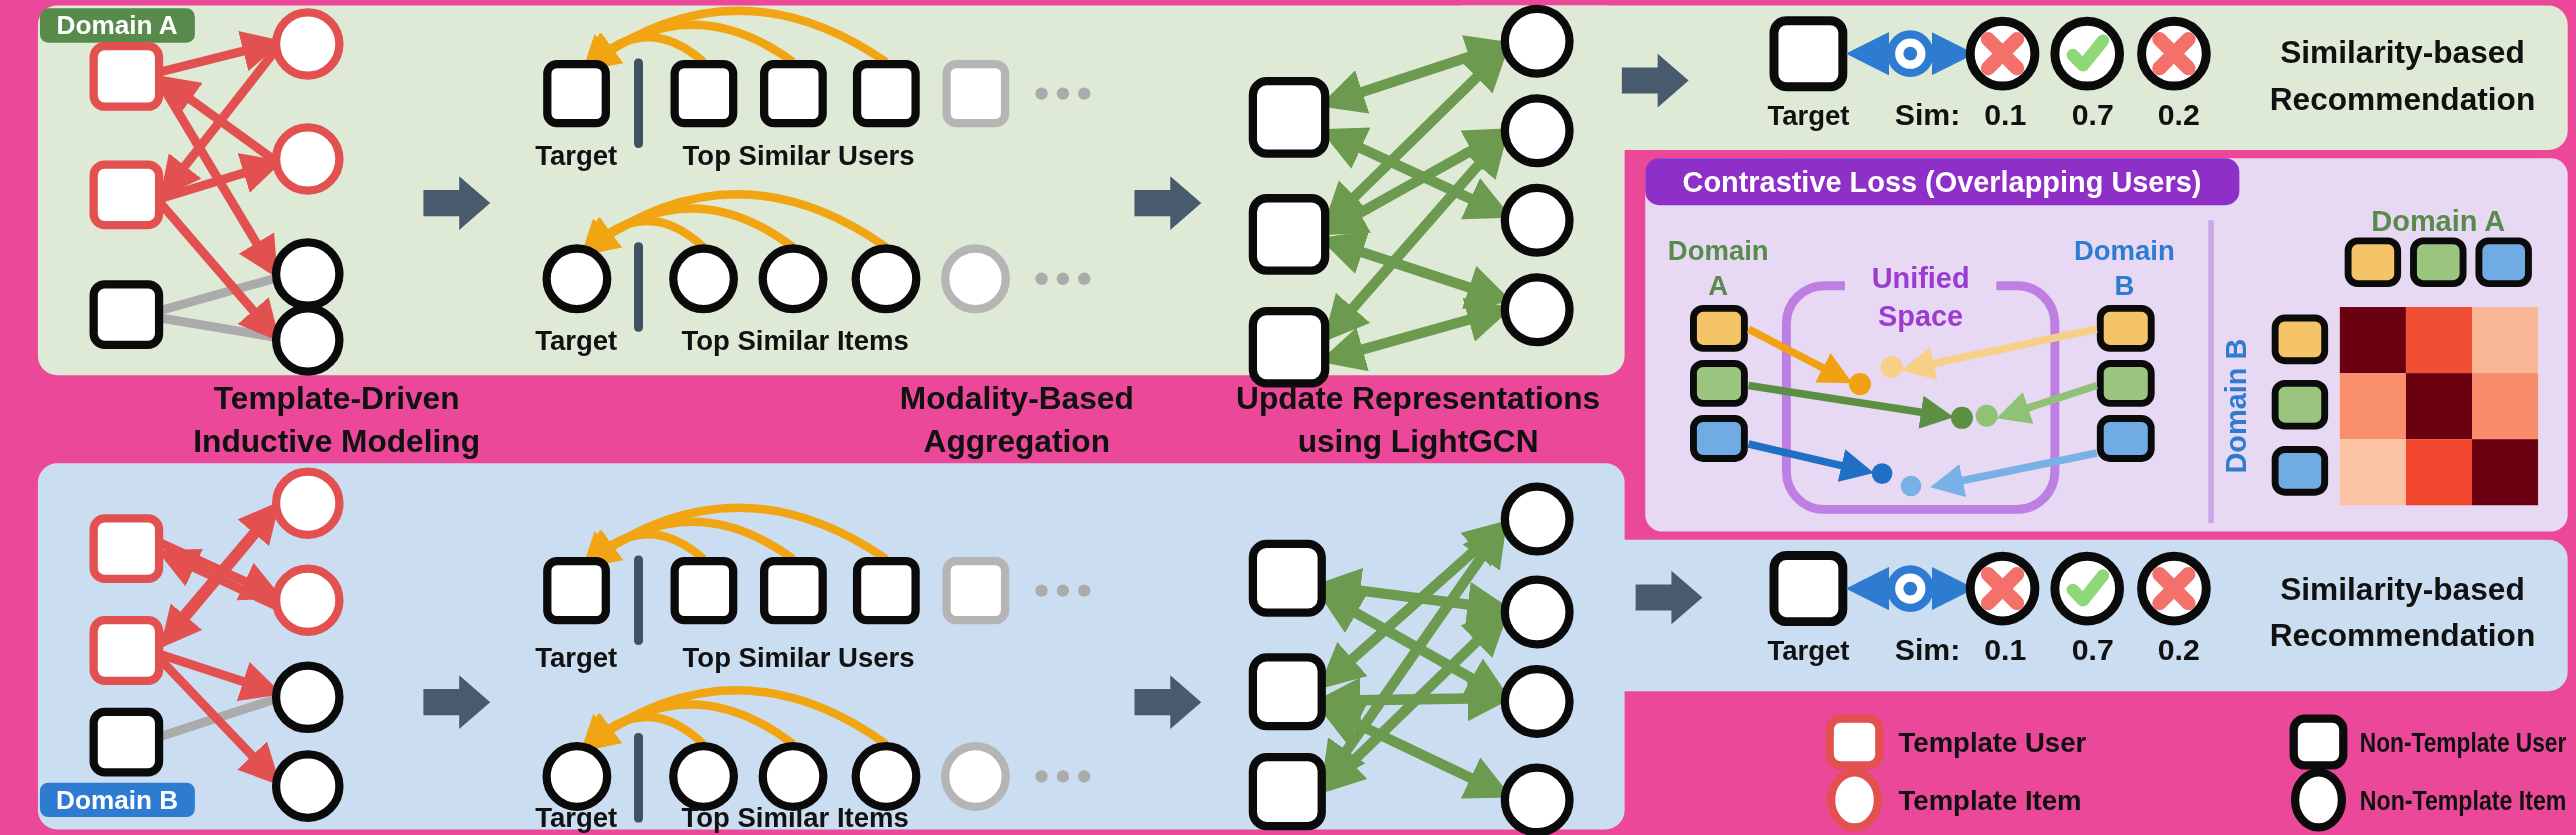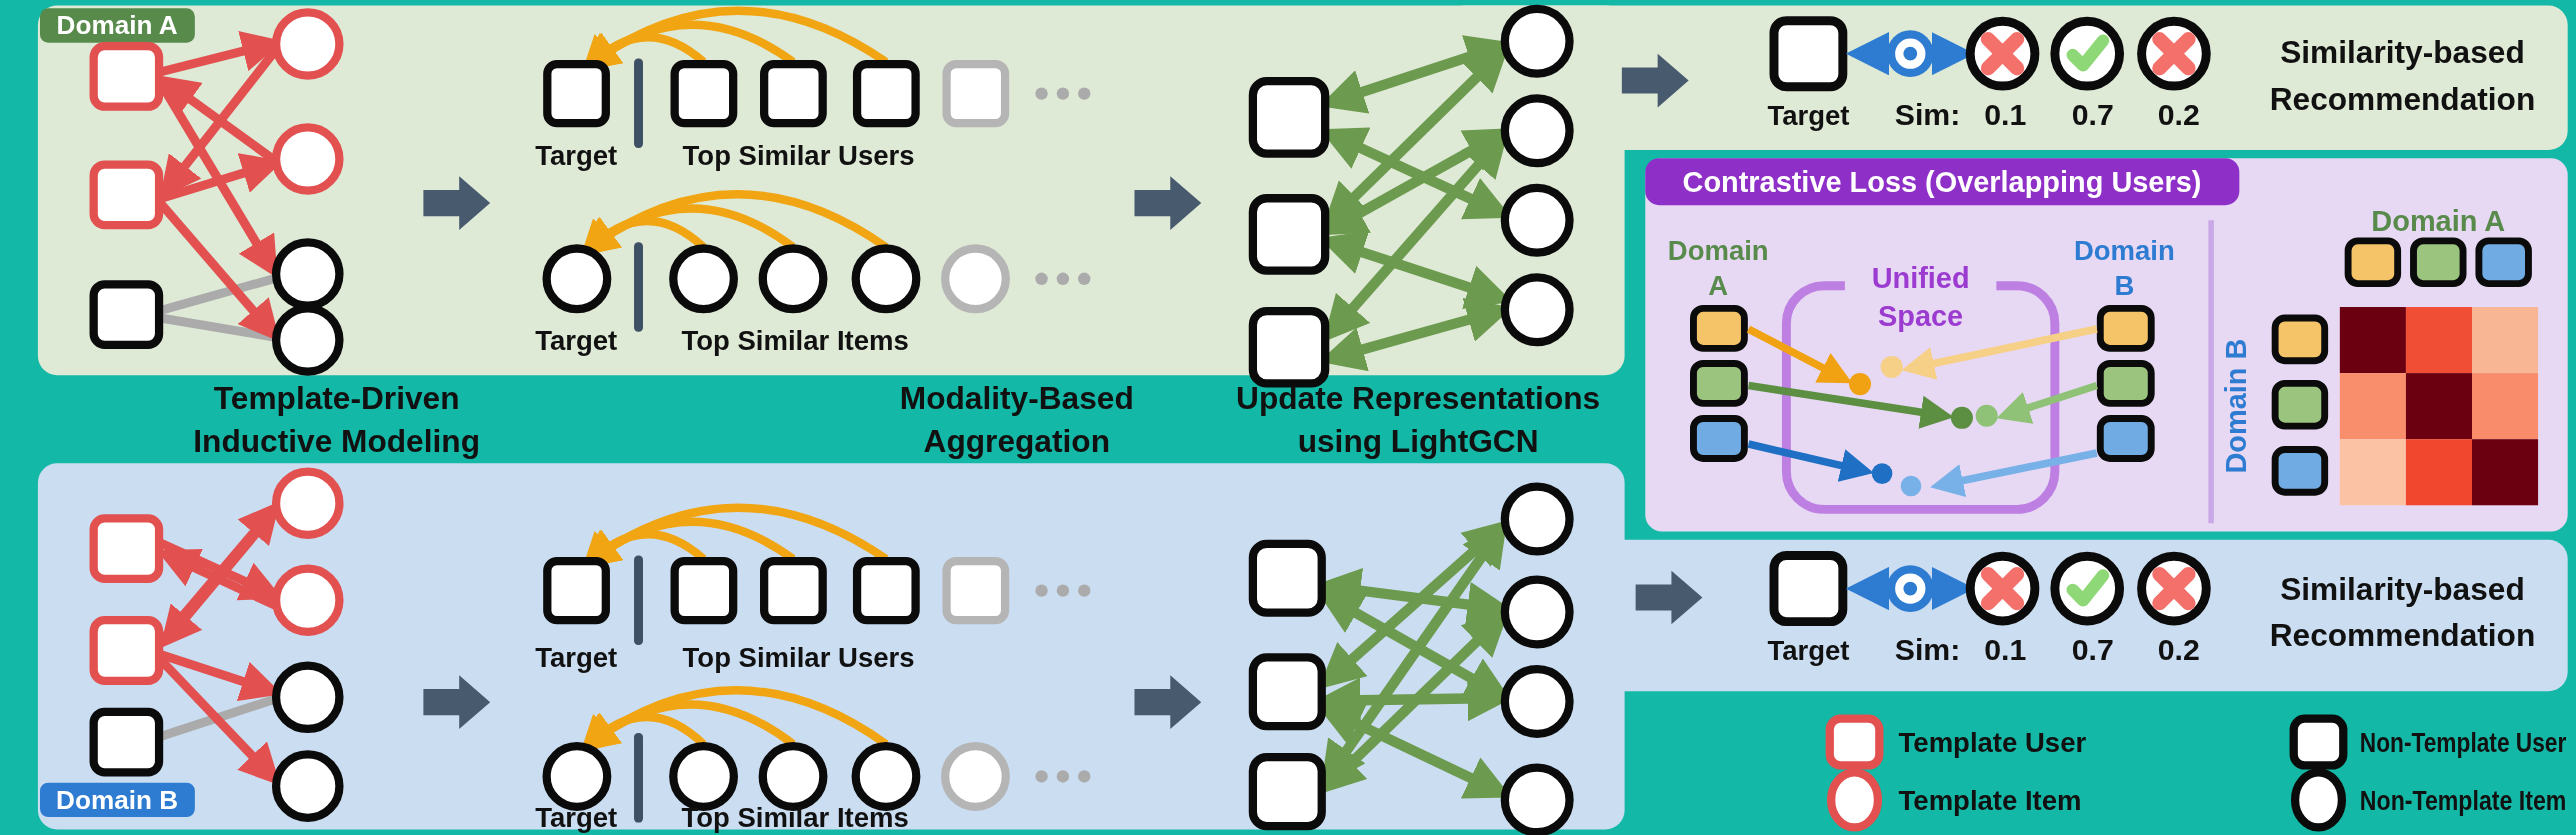--- a/index.html
+++ b/index.html
@@ -1,16 +1,16 @@
 <!DOCTYPE html>
 <html style="font-size:11px"><head>
 <meta charset="utf-8">
 <style>
   html,body{margin:0;padding:0;background:#ffffff;}
-  #stage{position:relative;width:2576px;height:835px;background:#14b8a6;overflow:hidden;}
+  #stage{position:relative;width:2576px;height:835px;background:#ec4899;overflow:hidden;}
   svg{position:absolute;inset:0;}
   text{font-family:"Liberation Sans","DejaVu Sans",sans-serif;font-weight:bold;fill:#111111;}
   .lbl{font-size:46px;}
   .small{font-size:40px;}
   .badge{font-size:38px;fill:#ffffff;}
   .hdr{font-size:42px;fill:#ffffff;}
   .simnum{font-size:44px;}
   .title{font-size:46px;}
   .greenTxt{fill:#578A4B;font-size:40px;}
   .blueTxt{fill:#2E7CD1;font-size:40px;}

